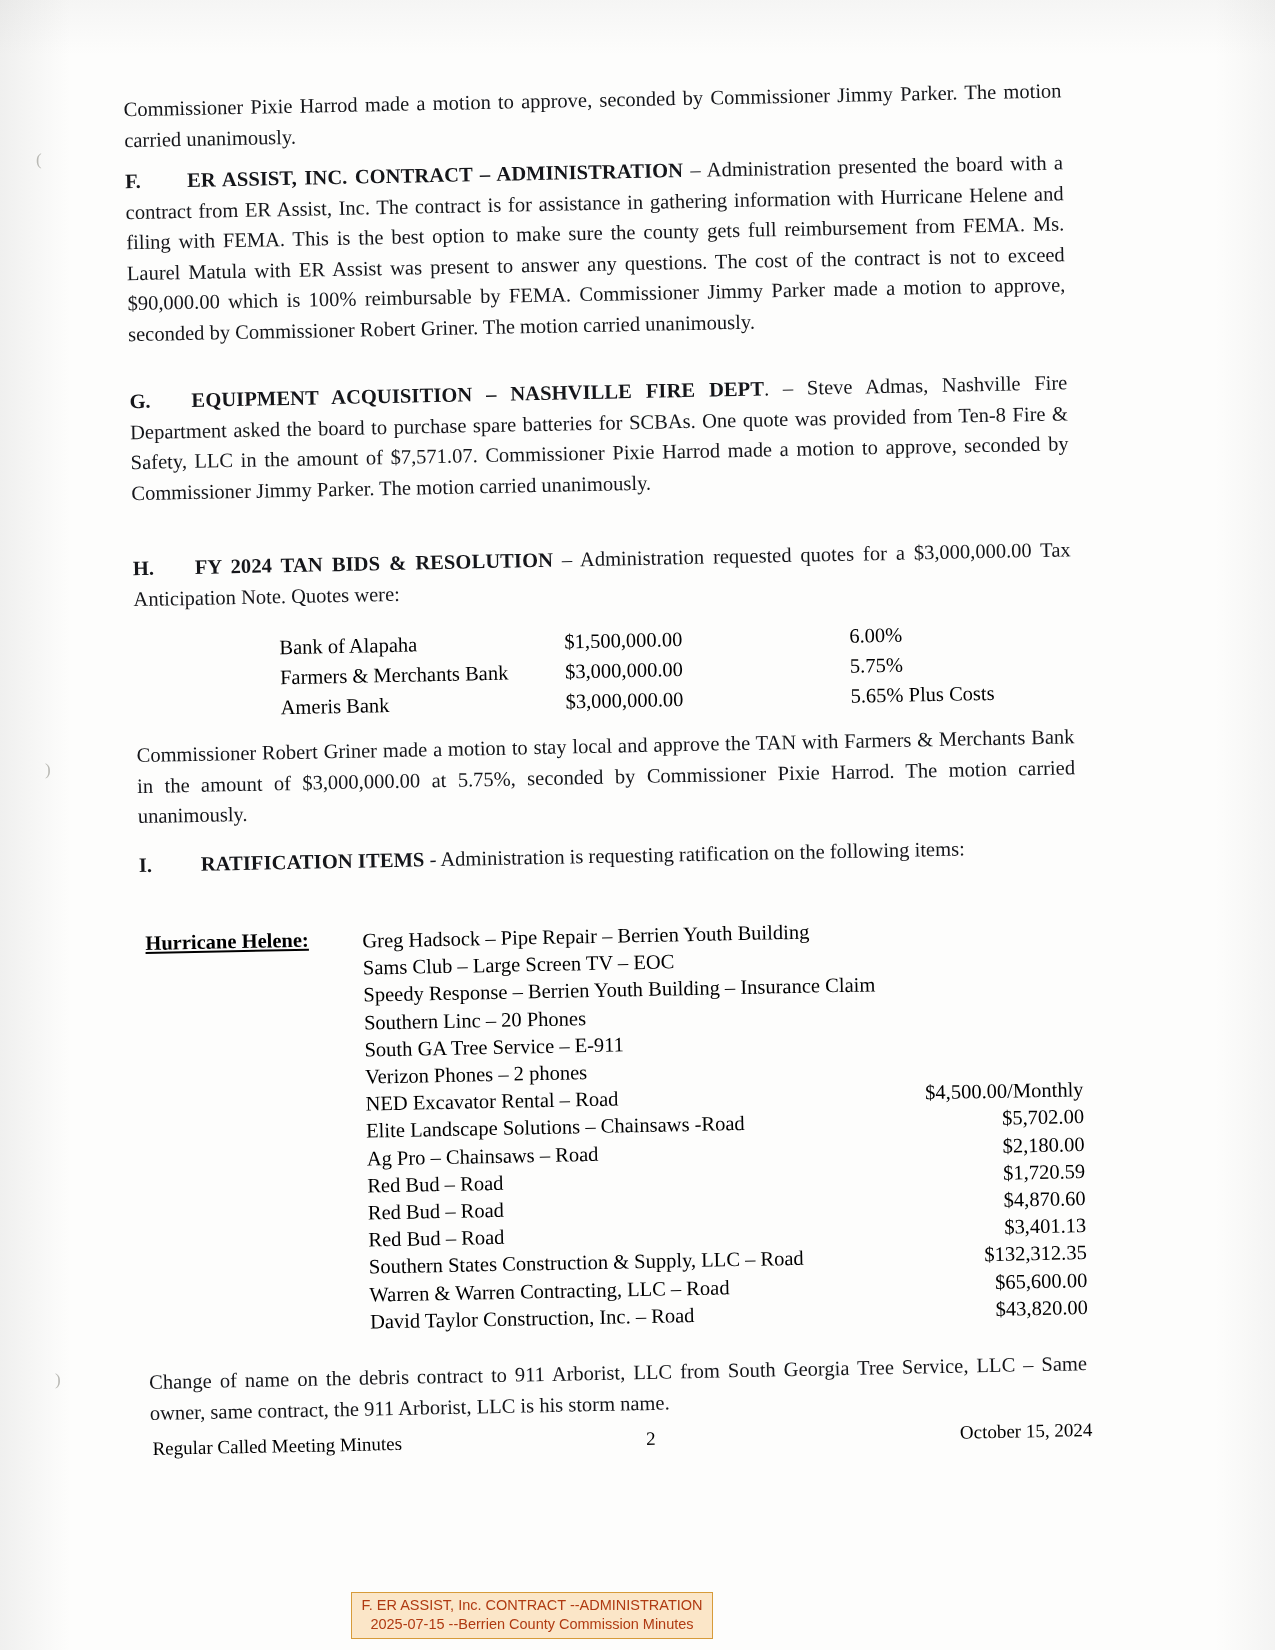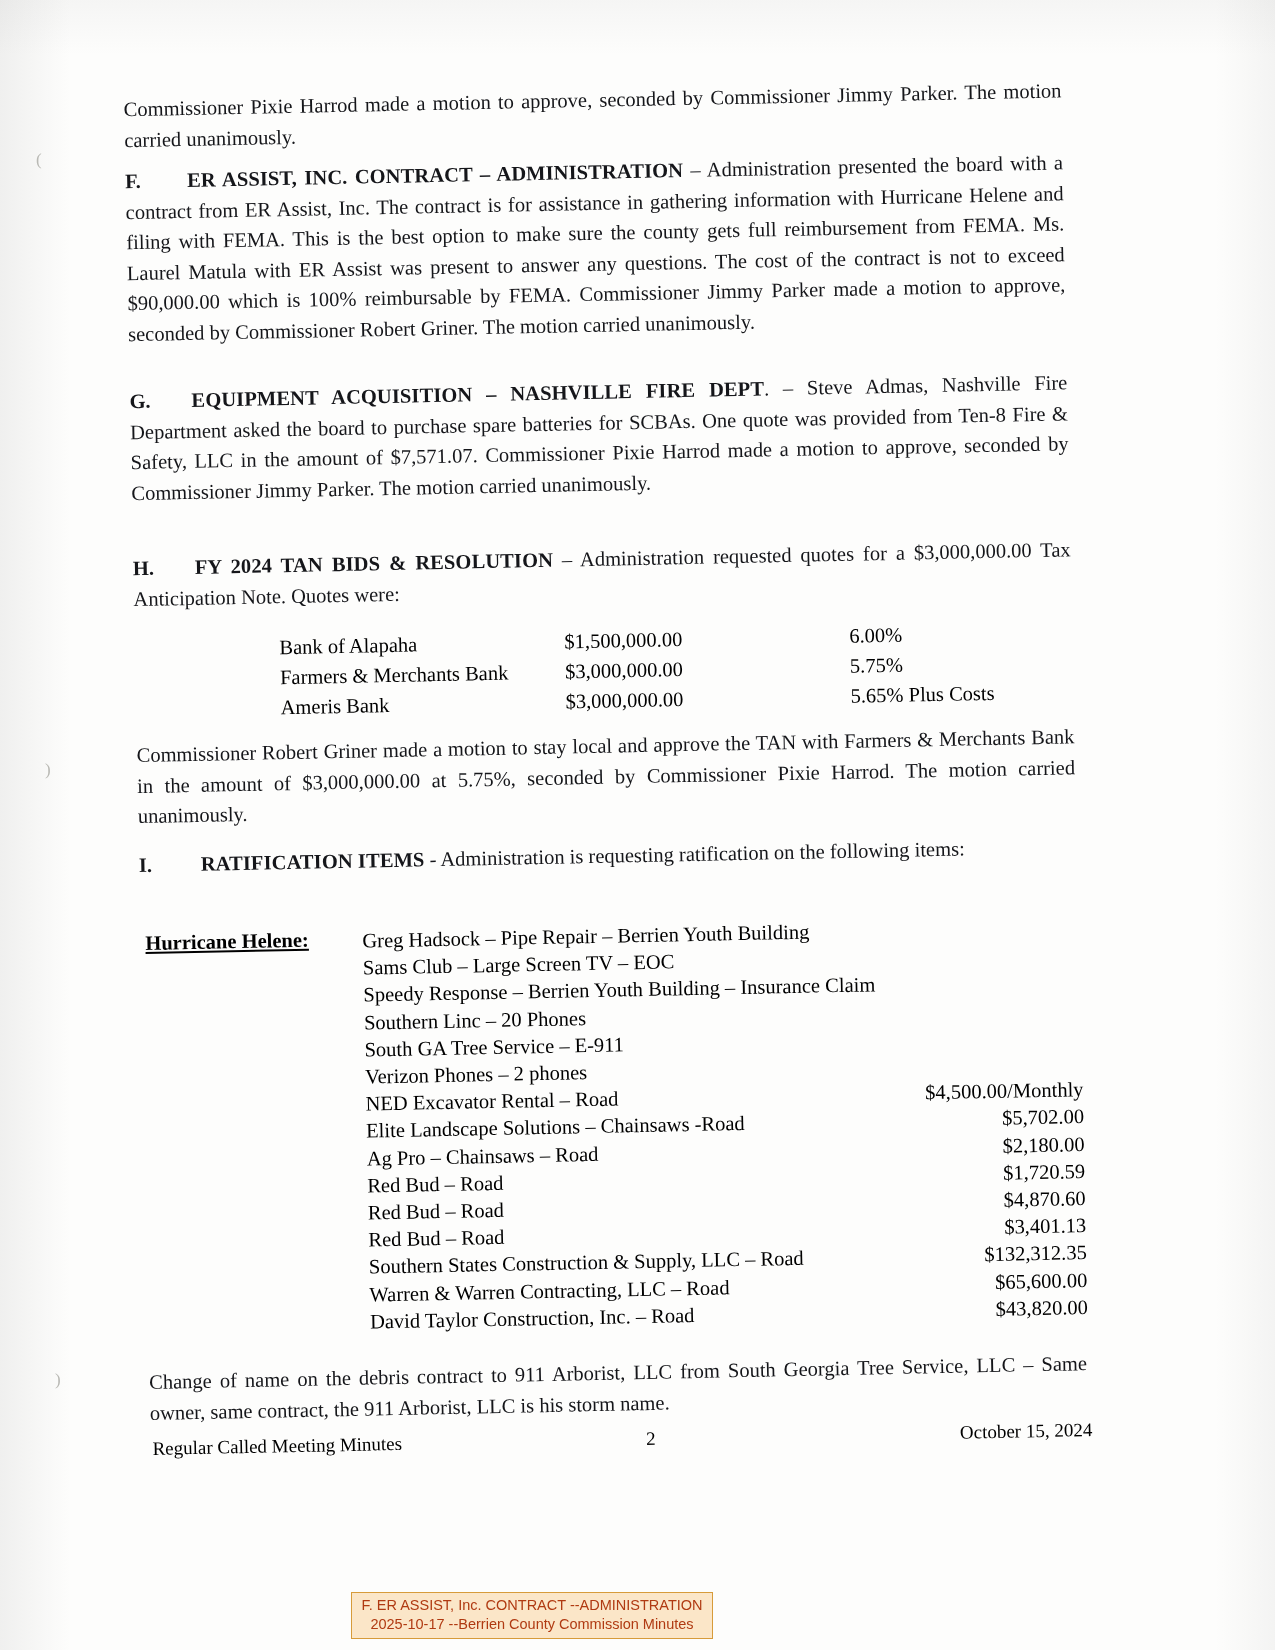--- a/index.html
+++ b/index.html
@@ -299,15 +299,15 @@
       <span id="footer-page">2</span>
       <span id="footer-right">October 15, 2024</span>
     </div>
 
   </div>
 </div>
 
 <div id="annotation-banner">
   <div id="annotation-box">
     <span id="annotation-line1">F. ER ASSIST, Inc. CONTRACT --ADMINISTRATION</span>
-    <span id="annotation-line2">2025-10-17 --Berrien County Commission Minutes</span>
+    <span id="annotation-line2">2025-07-15 --Berrien County Commission Minutes</span>
   </div>
 </div>
 
 </body></html>

